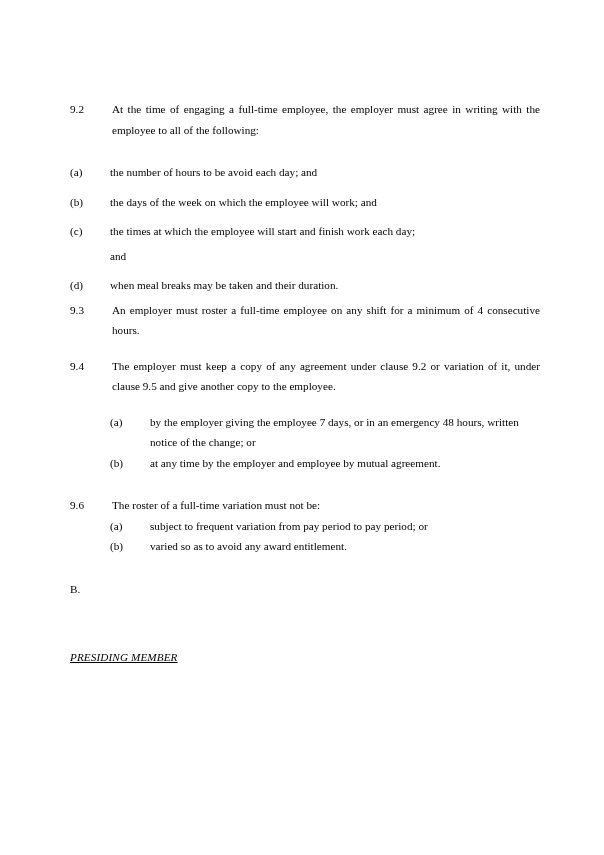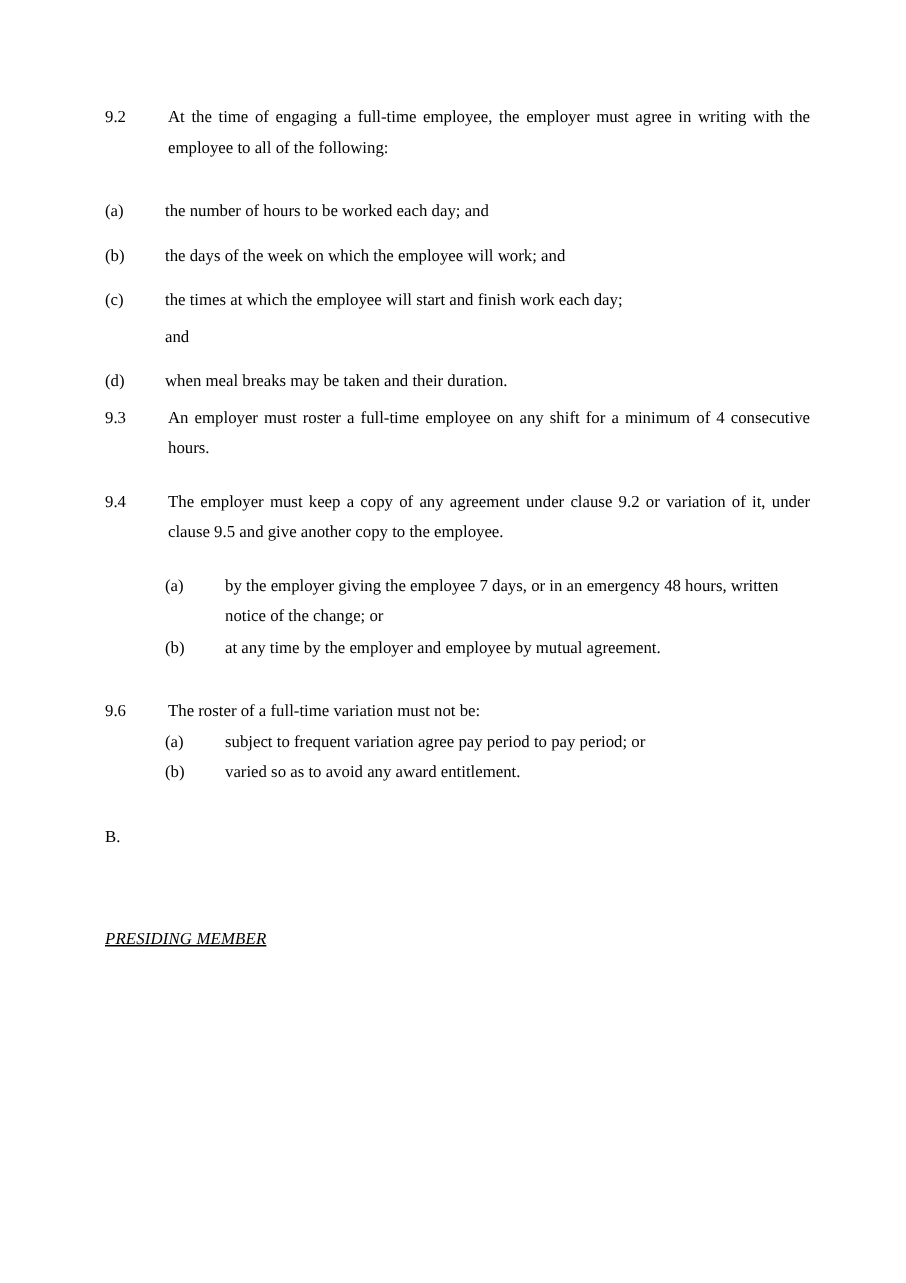--- a/index.html
+++ b/index.html
@@ -12,20 +12,21 @@
     font-family: "Liberation Serif", "DejaVu Serif", serif;
     color: #000000;
   }
   .page {
     position: relative;
     width: 604px;
     height: 766px;
     background: #ffffff;
     overflow: hidden;
     box-sizing: border-box;
+    margin-top: 31px;
   }
   .doc-body {
     position: absolute;
     left: 70px;
     top: 68px;
     width: 470px;
   }
 
   
   .clause {
@@ -107,21 +108,21 @@
 
     <div class="clause">
       <span class="clause-num">9.2</span>
       <span class="clause-text">At the time of engaging a full-time employee, the employer must agree in writing with the employee to all of the following:</span>
     </div>
 
     <div class="gap-lg"></div>
 
     <div class="subitem">
       <span class="subitem-label">(a)</span>
-      <span class="subitem-text">the number of hours to be worked each day; and</span>
+      <span class="subitem-text">the number of hours to be avoid each day; and</span>
     </div>
 
     <div class="gap-sm"></div>
 
     <div class="subitem">
       <span class="subitem-label">(b)</span>
       <span class="subitem-text">the days of the week on which the employee will work; and</span>
     </div>
 
     <div class="gap-sm"></div>
@@ -174,21 +175,21 @@
 
     <div class="gap-lg"></div>
 
     <div class="clause">
       <span class="clause-num">9.6</span>
       <span class="clause-text nojustify">The roster of a full-time variation must not be:</span>
     </div>
 
     <div class="subitem subitem-deep">
       <span class="subitem-label">(a)</span>
-      <span class="subitem-text">subject to frequent variation agree pay period to pay period; or</span>
+      <span class="subitem-text">subject to frequent variation from pay period to pay period; or</span>
     </div>
 
     <div class="subitem subitem-deep">
       <span class="subitem-label">(b)</span>
       <span class="subitem-text">varied so as to avoid any award entitlement.</span>
     </div>
 
     <div class="gap-lg"></div>
 
     <div class="determination">

